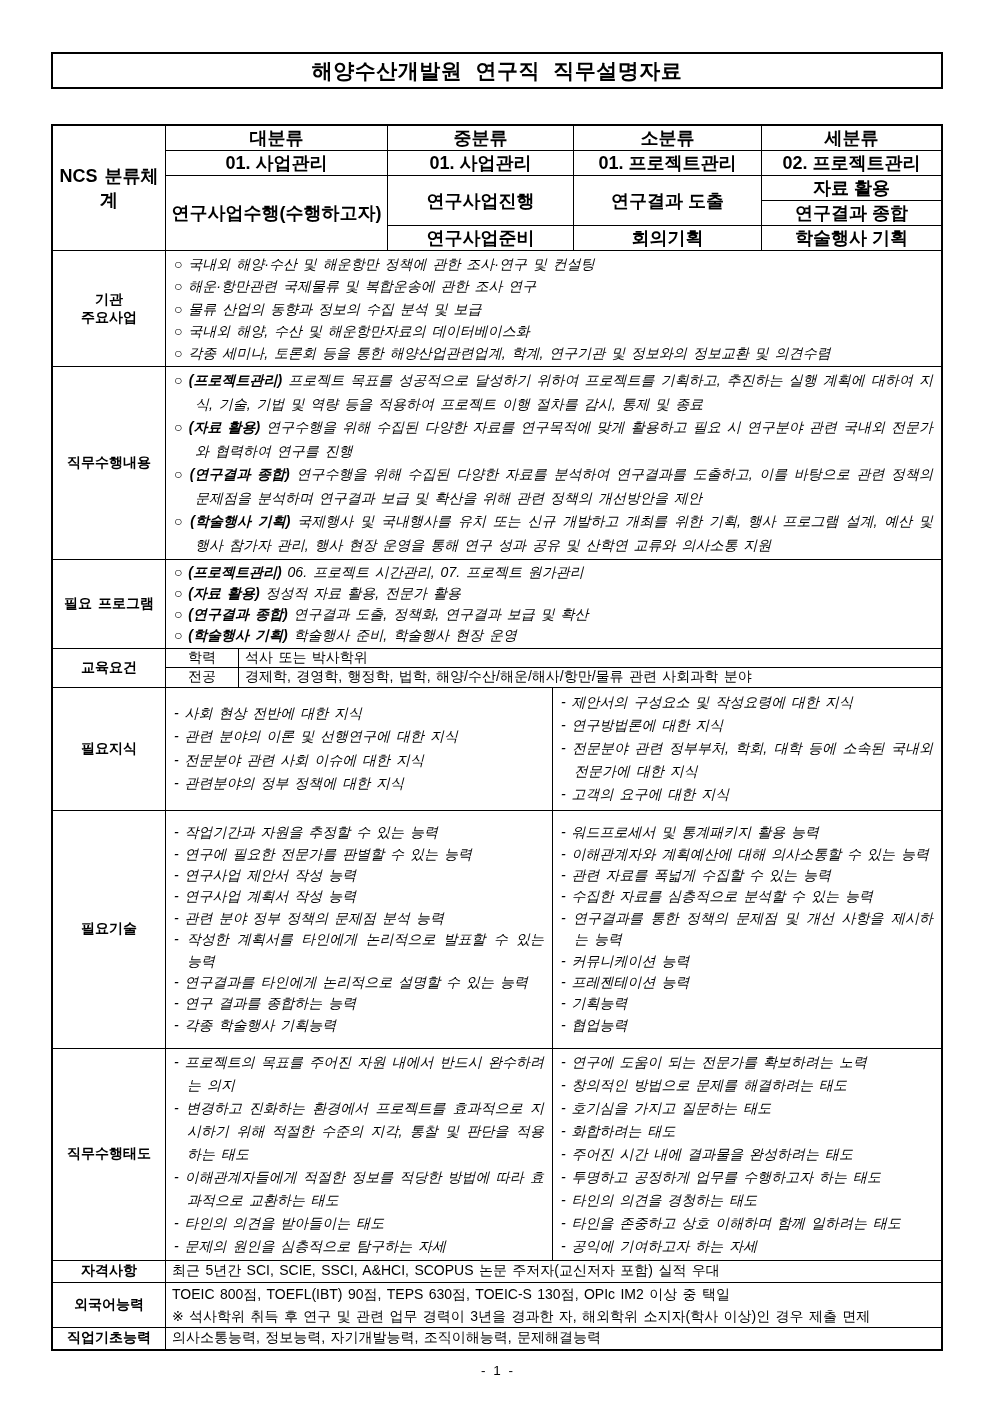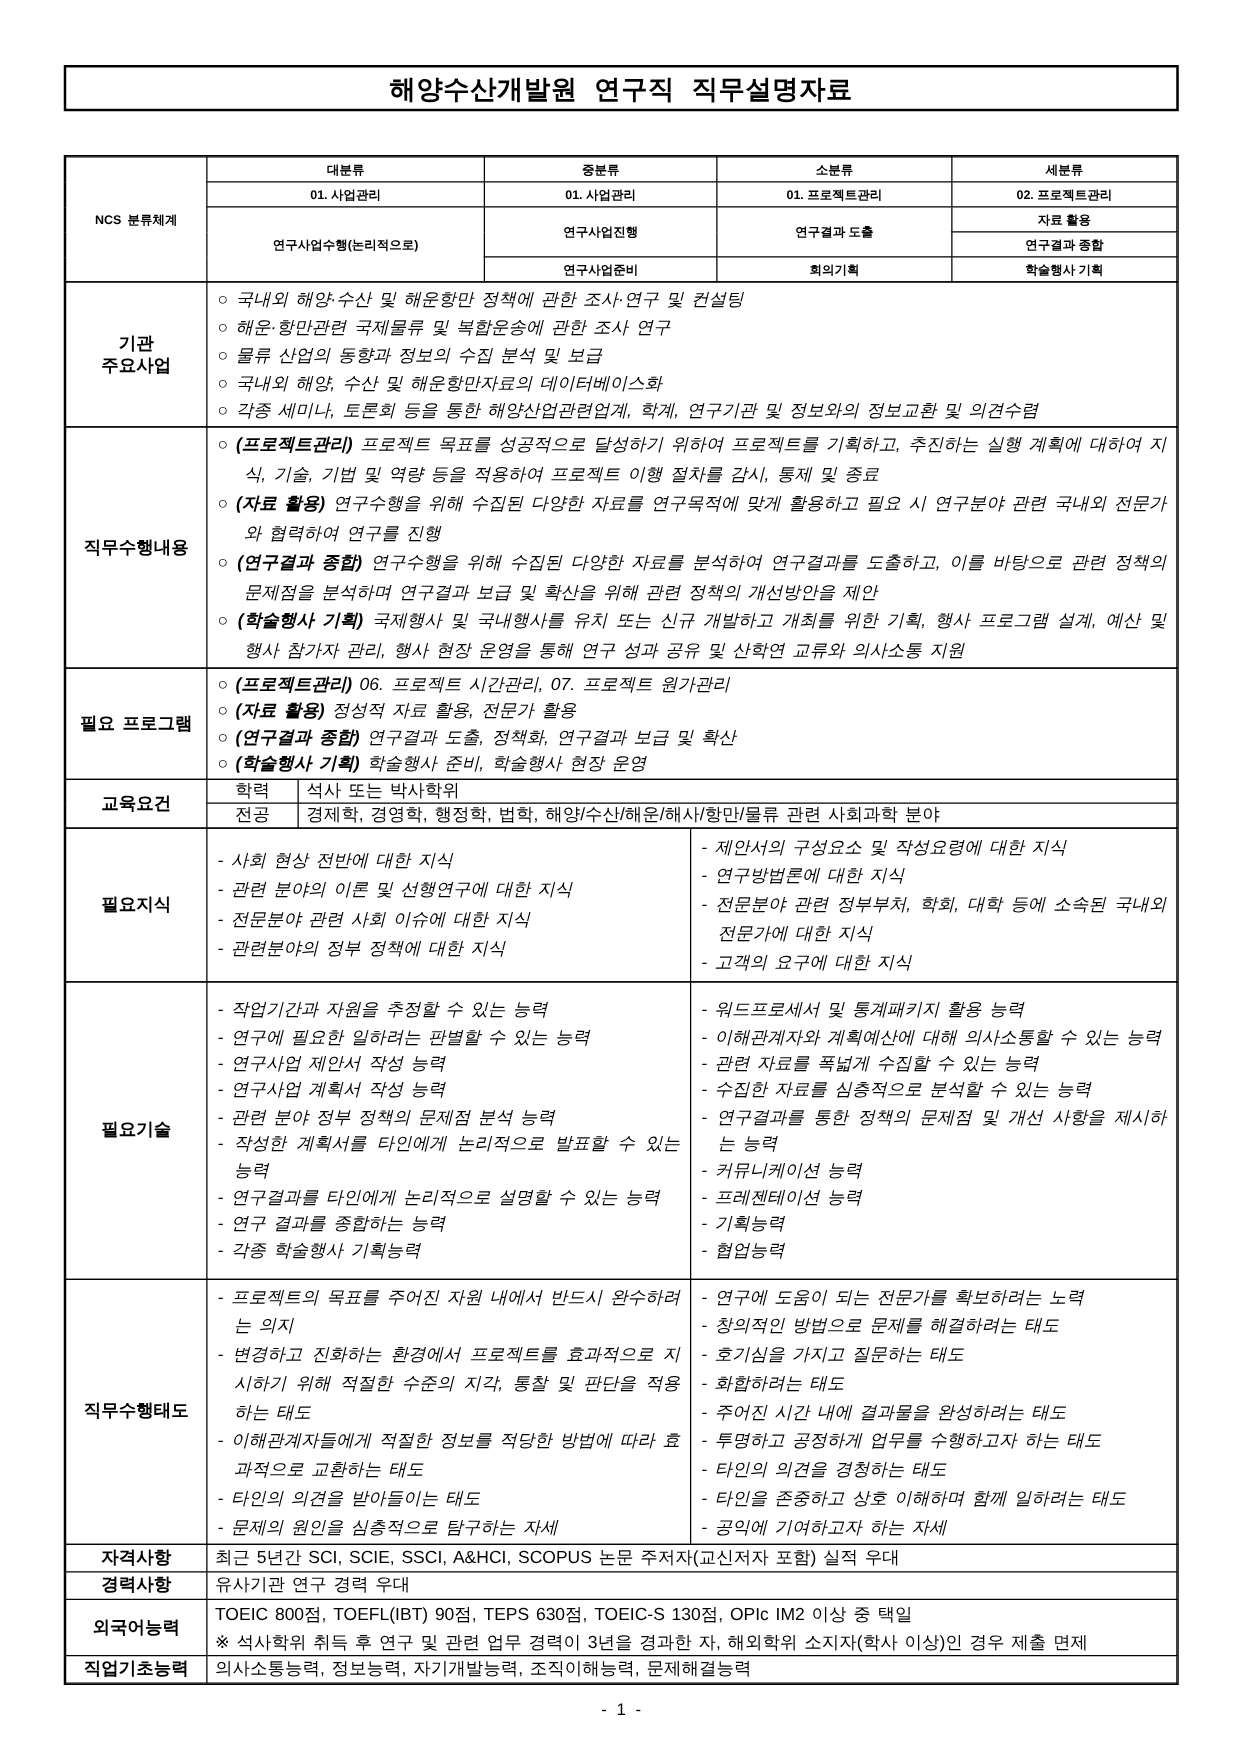--- a/index.html
+++ b/index.html
@@ -14,21 +14,21 @@
     margin-top: 52px; height: 37px; border: 2px solid #000;
     display: flex; align-items: center; justify-content: center;
     font-size: 21px; font-weight: bold; word-spacing: 7px; letter-spacing: .5px;
   }
   .main { margin-top: 35px; border: 1px solid #000; }
   table { border-collapse: collapse; width: 100%; table-layout: fixed; margin-top: -1px; }
   table:first-child { margin-top: 0; }
   td { border: 1px solid #000; font-size: 14px; vertical-align: middle; padding: 0 6px; }
   .lbl { font-weight: bold; text-align: center; padding: 0 2px; font-size: 14px; word-spacing: 2px; }
   
-  .ncs td { text-align: center; font-weight: bold; height: 20px; padding: 0 2px; font-size: 10px; }
+  .ncs td { text-align: center; font-weight: bold; height: 20px; padding: 0 2px; font-size: 18px; }
   
   .items { padding: 2px 8px 2px 8px; word-spacing: 2px; font-style: italic; }
   .li { padding-left: 21px; text-indent: -21px; text-align: justify; }
   .dash { padding-left: 13px; text-indent: -13px; }
   .bp { font-weight: bold; }
   .org .li   { line-height: 22.3px; }
   .duty .li  { line-height: 23.5px; }
   .unit .li  { line-height: 20.8px; }
   .kn .li    { line-height: 23.2px; }
   .sk .li    { line-height: 21.4px; }
@@ -73,21 +73,21 @@
         <td>소분류</td>
         <td>세분류</td>
       </tr>
       <tr>
         <td>01. 사업관리</td>
         <td>01. 사업관리</td>
         <td>01. 프로젝트관리</td>
         <td>02. 프로젝트관리</td>
       </tr>
       <tr>
-        <td rowspan="3">연구사업수행(논리적으로)</td>
+        <td rowspan="3">연구사업수행(수행하고자)</td>
         <td rowspan="2">연구사업진행</td>
         <td rowspan="2">연구결과 도출</td>
         <td>자료 활용</td>
       </tr>
       <tr>
         <td>연구결과 종합</td>
       </tr>
       <tr>
         <td>연구사업준비</td>
         <td>회의기획</td>
@@ -202,21 +202,21 @@
       <colgroup>
           <col style="width:113px">
           <col style="width:387px">
           <col>
         </colgroup>
       <tbody>
           <tr>
         <td class="lbl">필요기술</td>
         <td class="items sk h-sk">
           <div class="li dash">- 작업기간과 자원을 추정할 수 있는 능력</div>
-          <div class="li dash">- 연구에 필요한 일하려는 판별할 수 있는 능력</div>
+          <div class="li dash">- 연구에 필요한 전문가를 판별할 수 있는 능력</div>
           <div class="li dash">- 연구사업 제안서 작성 능력</div>
           <div class="li dash">- 연구사업 계획서 작성 능력</div>
           <div class="li dash">- 관련 분야 정부 정책의 문제점 분석 능력</div>
           <div class="li dash">- 작성한 계획서를 타인에게 논리적으로 발표할 수 있는 능력</div>
           <div class="li dash">- 연구결과를 타인에게 논리적으로 설명할 수 있는 능력</div>
           <div class="li dash">- 연구 결과를 종합하는 능력</div>
           <div class="li dash">- 각종 학술행사 기획능력</div>
         </td>
         <td class="items sk h-sk">
           <div class="li dash">- 워드프로세서 및 통계패키지 활용 능력</div>
@@ -268,24 +268,20 @@
       <colgroup>
           <col style="width:113px">
           <col>
         </colgroup>
       <tbody>
           <tr>
         <td class="lbl">자격사항</td>
         <td class="val">최근 5년간 SCI, SCIE, SSCI, A&amp;HCI, SCOPUS 논문 주저자(교신저자 포함) 실적 우대</td>
       </tr>
       <tr>
-        <td class="lbl">경력사항</td>
-        <td class="val">유사기관 연구 경력 우대</td>
-      </tr>
-      <tr>
         <td class="lbl">외국어능력</td>
         <td class="val">
           <div class="lang-line">TOEIC 800점, TOEFL(IBT) 90점, TEPS 630점, TOEIC-S 130점, OPIc IM2 이상 중 택일</div>
           <div class="lang-line">※ 석사학위 취득 후 연구 및 관련 업무 경력이 3년을 경과한 자, 해외학위 소지자(학사 이상)인 경우 제출 면제</div>
         </td>
       </tr>
       <tr>
         <td class="lbl">직업기초능력</td>
         <td class="val">의사소통능력, 정보능력, 자기개발능력, 조직이해능력, 문제해결능력</td>
       </tr>

